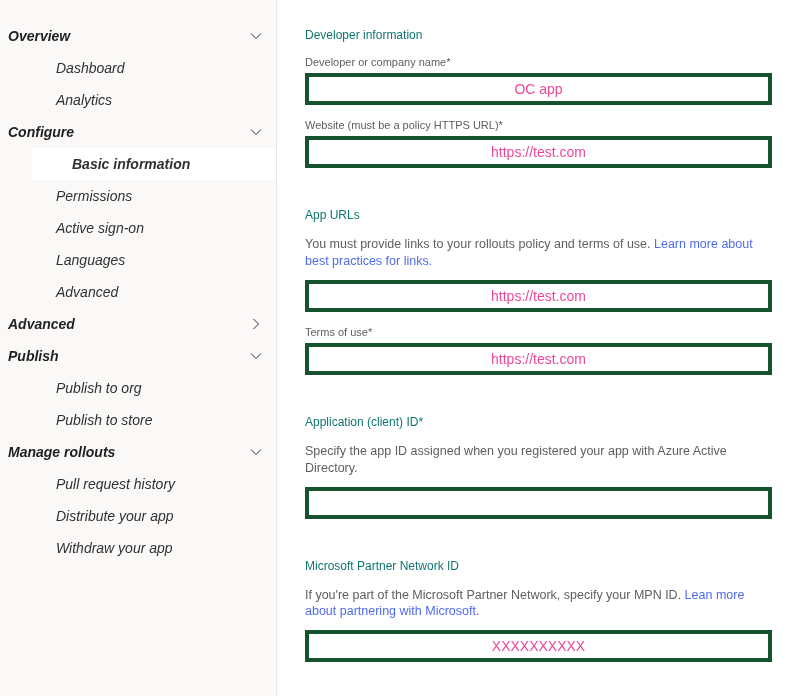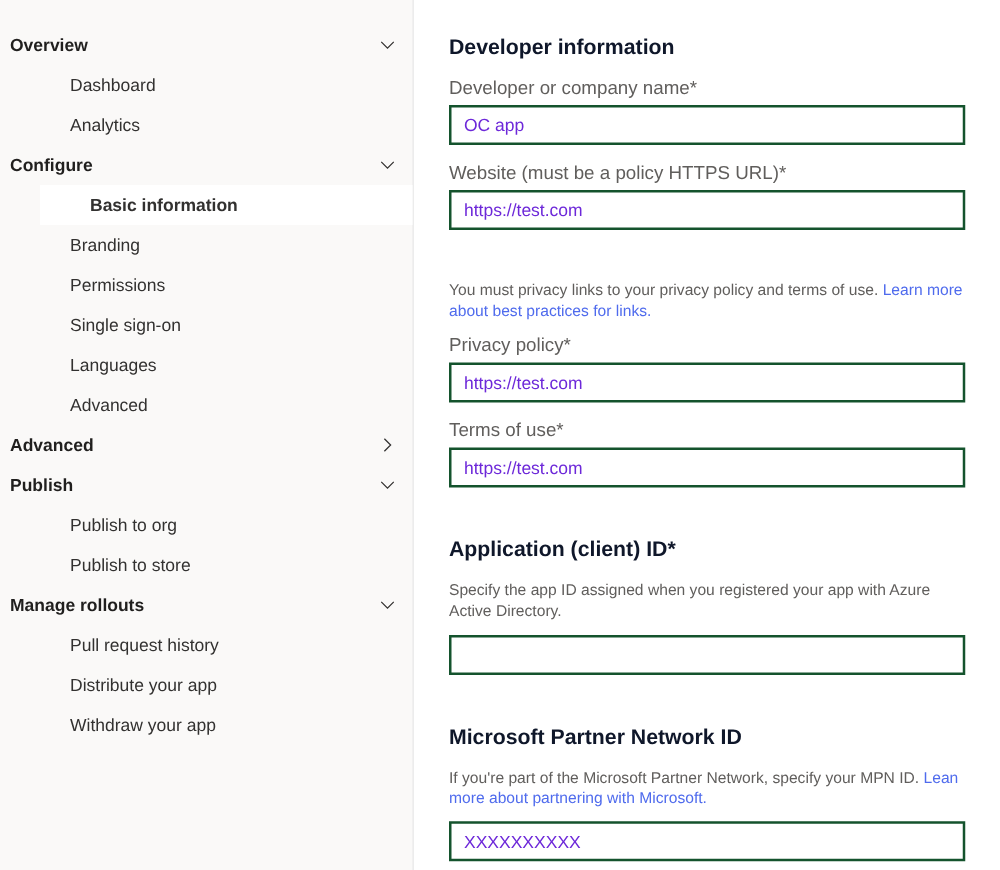--- a/index.html
+++ b/index.html
@@ -7,25 +7,26 @@
       font-family: 'Segoe UI', -apple-system, BlinkMacSystemFont, sans-serif;
       font-size: 14px;
       color: #323130;
       background: #fff;
       width: 800px;
       height: 696px;
       display: flex;
       overflow: hidden;
     }
     .sidebar {
-      width: 331px;
+      width: 277px;
       flex-shrink: 0;
       border-right: 1px solid #e8e8e8;
       padding-top: 20px;
       background: #faf9f8;
+      font-style: italic;
     }
     .nav-header {
       display: flex;
       align-items: center;
       justify-content: space-between;
       padding: 8px 14px 8px 8px;
       cursor: pointer;
     }
     .nav-header-label {
       font-weight: 600;
@@ -43,45 +44,46 @@
       background: #fff;
       font-weight: 600;
       padding-left: 40px;
     }
     .content {
       flex: 1;
       padding: 28px 28px 0 28px;
       overflow-y: auto;
     }
     .section-title {
-      font-size: 17px;
-      font-weight: 700;
-      color: #0f172a;
+      font-size: 12px;
+      font-weight: 400;
+      color: #0f766e;
       margin-bottom: 14px;
     }
     .sub-text {
       font-size: 12.5px;
       color: #605e5c;
       margin-bottom: 10px;
       line-height: 1.35;
     }
     .field-label {
-      font-size: 15px;
+      font-size: 11px;
       color: #605e5c;
       margin-bottom: 5px;
     }
     .text-input {
       width: 100%;
-      border: 2px solid #14532d;
+      border: 4px solid #14532d;
       background: #fff;
       font-family: inherit;
       font-size: 14px;
       padding: 6px 10px;
-      color: #6d28d9;
+      color: #ec4899;
       height: 32px;
+      text-align: center;
     }
     .field-block { margin-bottom: 14px; }
     .section-block { margin-bottom: 40px; }
     .link { color: #4f6bed; cursor: pointer; }
     svg.chevron { width: 12px; height: 12px; }
   </style>
 </head>
 <body>
 
 <nav class="sidebar">
@@ -95,23 +97,22 @@
   <div class="nav-item">Dashboard</div>
   <div class="nav-item">Analytics</div>
 
   <div class="nav-header">
     <span class="nav-header-label">Configure</span>
     <svg class="chevron" viewBox="0 0 12 12">
         <path d="M1 3.5 L6 8.5 L11 3.5" fill="none" stroke="#323130" stroke-width="1"></path>
       </svg>
   </div>
   <div class="nav-item active">Basic information</div>
-  <div class="nav-item">Branding</div>
   <div class="nav-item">Permissions</div>
-  <div class="nav-item">Single sign-on</div>
+  <div class="nav-item">Active sign-on</div>
   <div class="nav-item">Languages</div>
   <div class="nav-item">Advanced</div>
 
   <div class="nav-header">
     <span class="nav-header-label">Advanced</span>
     <svg class="chevron" viewBox="0 0 12 12">
         <path d="M3.5 1 L8.5 6 L3.5 11" fill="none" stroke="#323130" stroke-width="1"></path>
       </svg>
   </div>
 
@@ -143,25 +144,25 @@
       <div class="field-label">Developer or company name*</div>
       <input type="text" class="text-input" value="OC app" style="">
     </div>
     <div class="field-block">
       <div class="field-label">Website (must be a policy HTTPS URL)*</div>
       <input type="text" class="text-input" value="https://test.com" style="">
     </div>
   </section>
 
   <section class="section-block">
+    <h2 class="section-title">App URLs</h2>
     <p class="sub-text">
-      <span>You must privacy links to your privacy policy and terms of use. </span><span class="link">Learn more about best practices for links.</span>
+      <span>You must provide links to your rollouts policy and terms of use. </span><span class="link">Learn more about best practices for links.</span>
     </p>
     <div class="field-block">
-      <div class="field-label">Privacy policy*</div>
       <input type="text" class="text-input" value="https://test.com" style="">
     </div>
     <div class="field-block">
       <div class="field-label">Terms of use*</div>
       <input type="text" class="text-input" value="https://test.com" style="">
     </div>
   </section>
 
   <section class="section-block">
     <h2 class="section-title">Application (client) ID*</h2>

